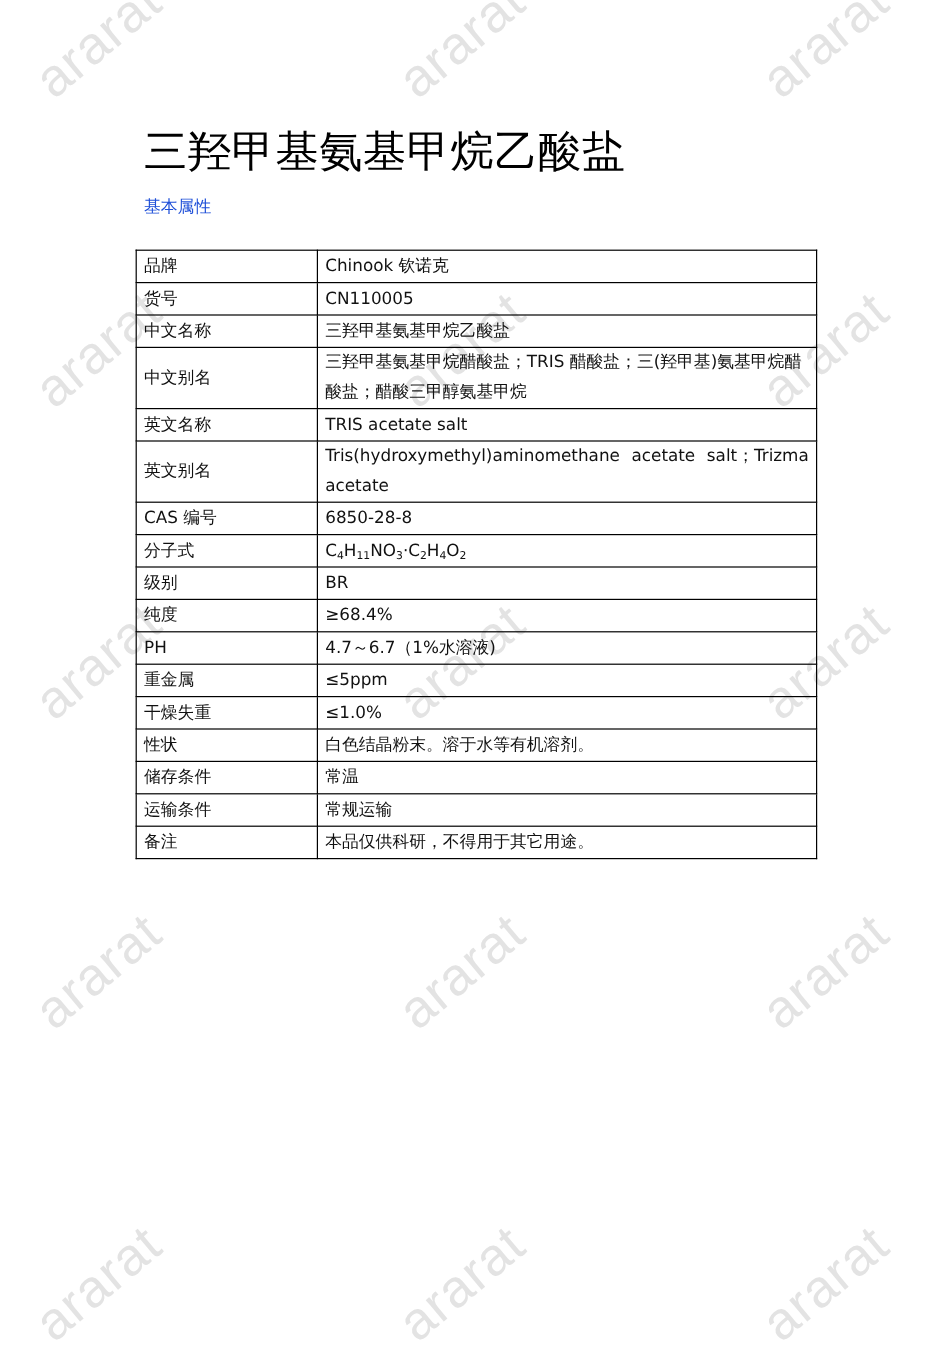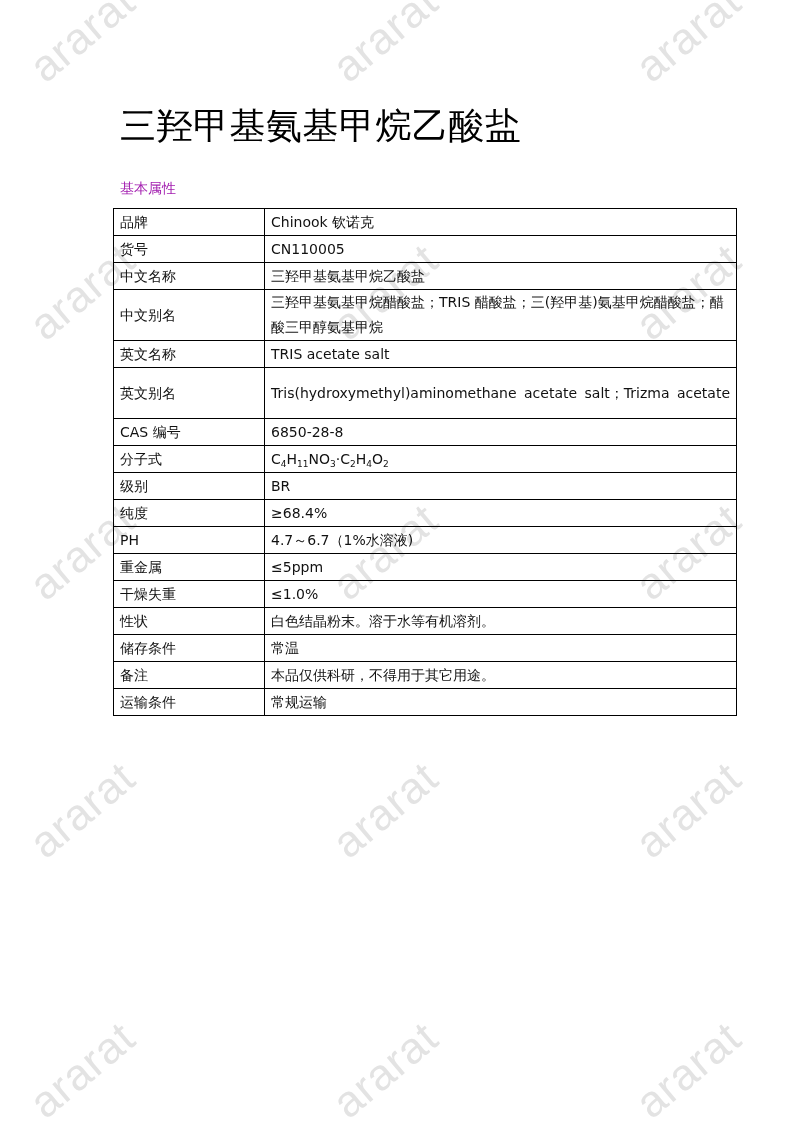--- a/index.html
+++ b/index.html
@@ -36,30 +36,30 @@
       font-size: 36px;
       font-weight: normal;
       letter-spacing: 0.5px;
       color: #000000;
       z-index: 1;
       white-space: nowrap;
     }
     .section-label {
       position: absolute;
       left: 120px;
-      top: 180px;
+      top: 164px;
       font-size: 14px;
-      color: #a21caf;
+      color: #1d4ed8;
       z-index: 1;
     }
     table.props {
       position: absolute;
       left: 113px;
       top: 208px;
-      width: 624px;
+      width: 568px;
       border-collapse: collapse;
       z-index: 1;
       table-layout: fixed;
       background: transparent;
     }
     table.props td {
       border: 1px solid #000000;
       font-size: 14px;
       line-height: 25px;
       padding: 0 6px;
@@ -164,21 +164,21 @@
     </tr>
     <tr class="one">
       <td class="k">性状</td>
       <td class="v">白色结晶粉末。溶于水等有机溶剂。</td>
     </tr>
     <tr class="one">
       <td class="k">储存条件</td>
       <td class="v">常温</td>
     </tr>
     <tr class="one">
+      <td class="k">运输条件</td>
+      <td class="v">常规运输</td>
+    </tr>
+    <tr class="one">
       <td class="k">备注</td>
       <td class="v">本品仅供科研，不得用于其它用途。</td>
-    </tr>
-    <tr class="one">
-      <td class="k">运输条件</td>
-      <td class="v">常规运输</td>
     </tr>
   </tbody>
 </table>
 
 </body></html>

